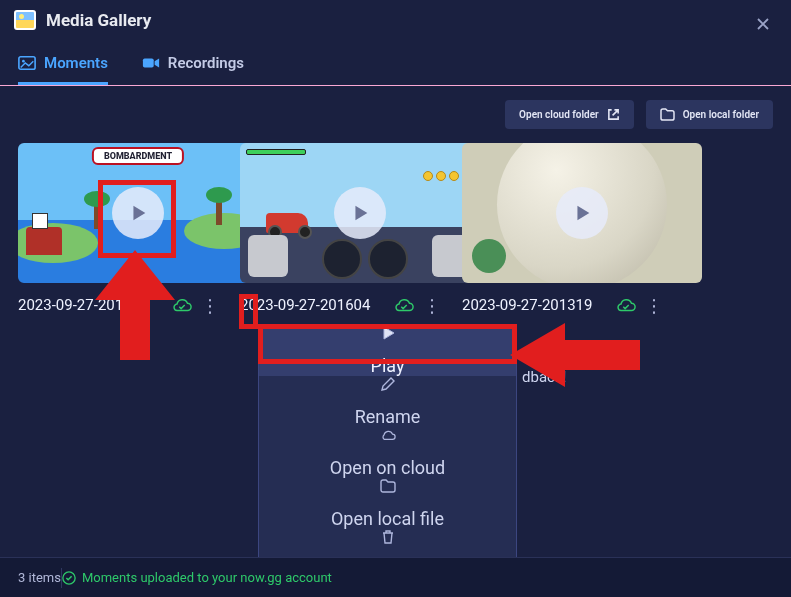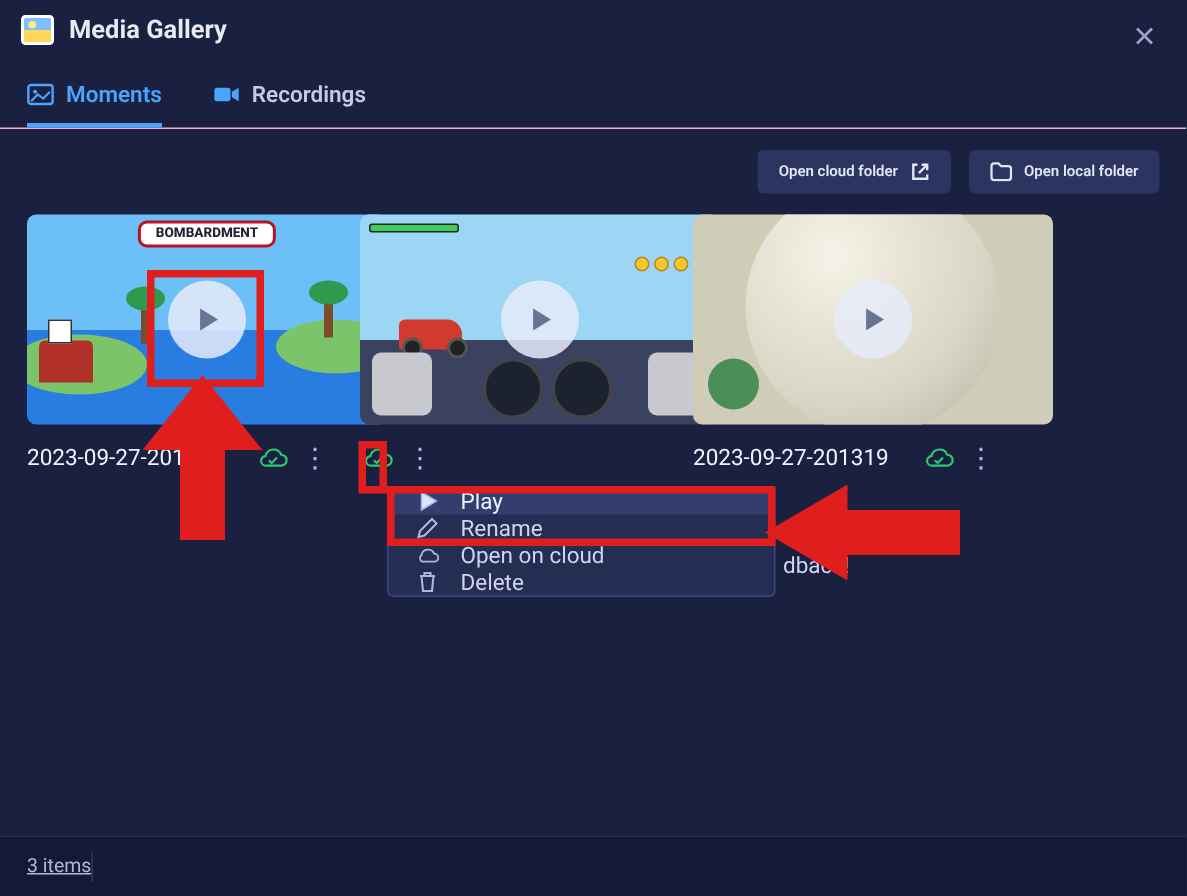--- a/index.html
+++ b/index.html
@@ -140,38 +140,38 @@
   .ctxwrap{position:absolute; left:258px; top:324px; width:259px;}
   .ctx{
     background:#252d53;
     border:1px solid #3c4680;
     border-radius:4px;
     overflow:hidden;
   }
   .ctx .mi{
     display:flex;align-items:center;gap:14px;
     padding:0 18px;
-    font-size:15px;
+    font-size:18px;
     color:#cfd5ef;
     cursor:pointer;
+    flex-direction:column;
   }
   .ctx .mi.sel{ background:#343e6e; color:#eef1ff; }
   .ctx .mi svg{ width:16px;height:16px; fill:#aeb6dd; stroke:#aeb6dd; }
 
   
   .status{
     position:absolute; left:0; right:0; bottom:0;
     height:40px;
     background:#141a36;
     display:flex; align-items:center;
     padding:0 18px;
     font-size:13px;
     color:#b1b8d9;
     border-top:1px solid #2a3158;
-    text-decoration:underline;
   }
   .status .sep{ width:1px;height:20px;background:#2f3760; }
   .status .ok{color:#2ec96a; display:inline-flex;align-items:center;}
 
   
   .anno{position:absolute;pointer-events:none;}
   .redbox{border:5px solid #e11e1e;}
   .arrow{fill:#e11e1e;}
 
 </style>
@@ -270,20 +270,21 @@
       <div class="pedal" style="right:8px"></div>
       <div class="gauge" style="left:82px"></div>
       <div class="gauge" style="left:128px"></div>
       <div class="playov">
           <svg width="22" height="22" viewBox="0 0 24 24">
             <path d="M7 4v16l13-8z"></path>
           </svg>
         </div>
     </div>
     <div class="cardrow">
+      <div class="fname">2023-09-27-201604</div>
       <div class="cloud">
         <svg width="20" height="16" viewBox="0 0 22 16">
             <path d="M7 14h10a4 4 0 0 0 0-8 6 6 0 0 0-11.5 1A3.5 3.5 0 0 0 6 14Z"></path>
             <path d="M8 10l2 2 4-4"></path>
           </svg>
       </div>
       <div class="more">
         <span>⋮</span>
       </div>
     </div>
@@ -332,31 +333,44 @@
         </svg>
       <span>Rename</span>
     </div>
     <div class="mi">
       <svg viewBox="0 0 18 14">
           <path d="M6 12h8a3 3 0 0 0 0-6 5 5 0 0 0-9.5 1A3 3 0 0 0 5 12Z" fill="none" stroke-width="1.4"></path>
         </svg>
       <span>Open on cloud</span>
     </div>
     <div class="mi">
+      <svg viewBox="0 0 16 14">
+          <path d="M1 3a2 2 0 0 1 2-2h3l2 2h5a2 2 0 0 1 2 2v6a2 2 0 0 1-2 2H3a2 2 0 0 1-2-2Z" fill="none" stroke-width="1.4"></path>
+        </svg>
+      <span>Open local file</span>
+    </div>
+    <div class="mi">
       <svg viewBox="0 0 14 16">
           <path d="M2 4h10M5 4V2h4v2M3 4l1 10h6l1-10" fill="none" stroke-width="1.4"></path>
         </svg>
       <span>Delete</span>
     </div>
   </div>
 </div>
 
 <div class="status">
   <span>3 items</span>
   <span class="sep"></span>
+  <span class="ok">
+    <svg width="14" height="14" viewBox="0 0 16 16" style="margin-right:6px">
+        <circle cx="8" cy="8" r="7" fill="none" stroke="#2ec96a" stroke-width="1.5"></circle>
+        <path d="M5 8l2 2 4-4" fill="none" stroke="#2ec96a" stroke-width="1.8"></path>
+      </svg>
+    <span>Moments uploaded to your now.gg account</span>
+  </span>
 </div>
 
 <div class="anno redbox" style="left:98px;top:180px;width:78px;height:78px;"></div>
 <div class="anno redbox" style="left:239px;top:294px;width:19px;height:35px;"></div>
 <div class="anno redbox" style="left:258px;top:324px;width:259px;height:40px;"></div>
 
 <svg class="anno" style="left:90px;top:250px" width="90" height="110" viewBox="0 0 90 110">
   <path class="arrow" d="M45 0 L85 50 L60 50 L60 110 L30 110 L30 50 L5 50 Z"></path>
 </svg>
 

